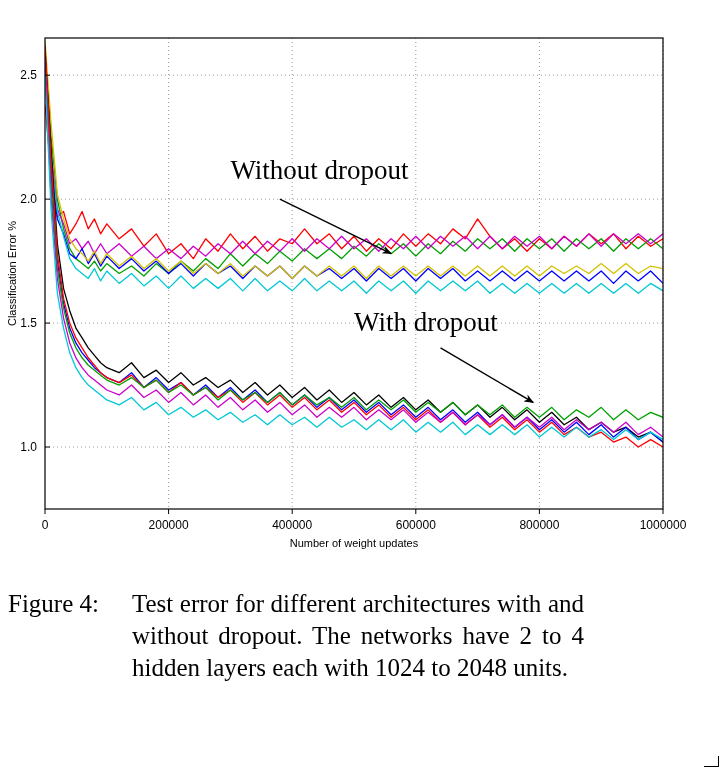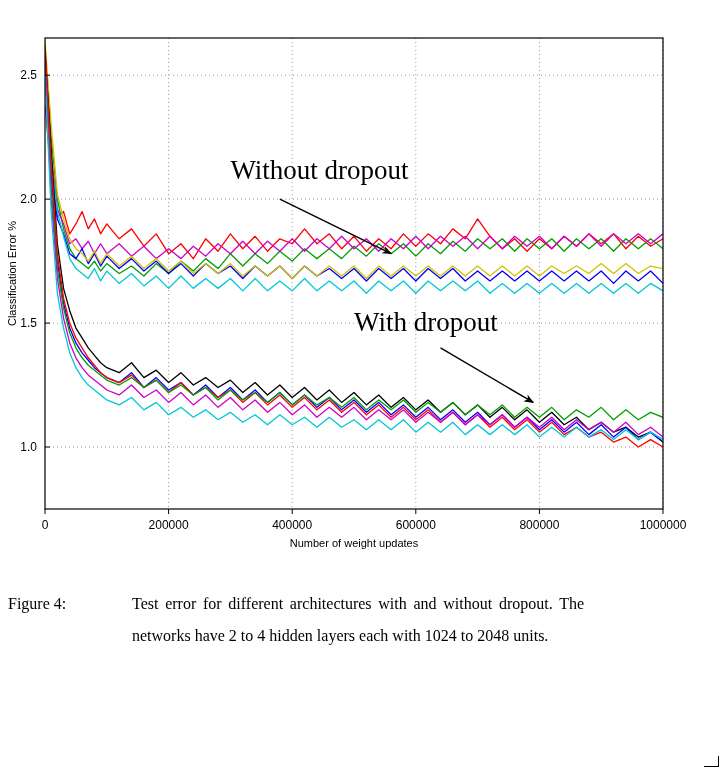--- a/index.html
+++ b/index.html
@@ -39,21 +39,21 @@
     font-family: "Liberation Serif", serif;
     font-size: 27px;
     fill: #000000;
   }
   #caption {
     position: absolute;
     left: 8px;
     top: 588px;
     width: 706px;
     font-family: "Liberation Serif", serif;
-    font-size: 16px;
+    font-size: 25px;
     line-height: 32px;
     color: #000000;
   }
   #caption .cap-label {
     display: inline-block;
     width: 124px;
     vertical-align: top;
   }
   #caption .cap-body {
     display: inline-block;

